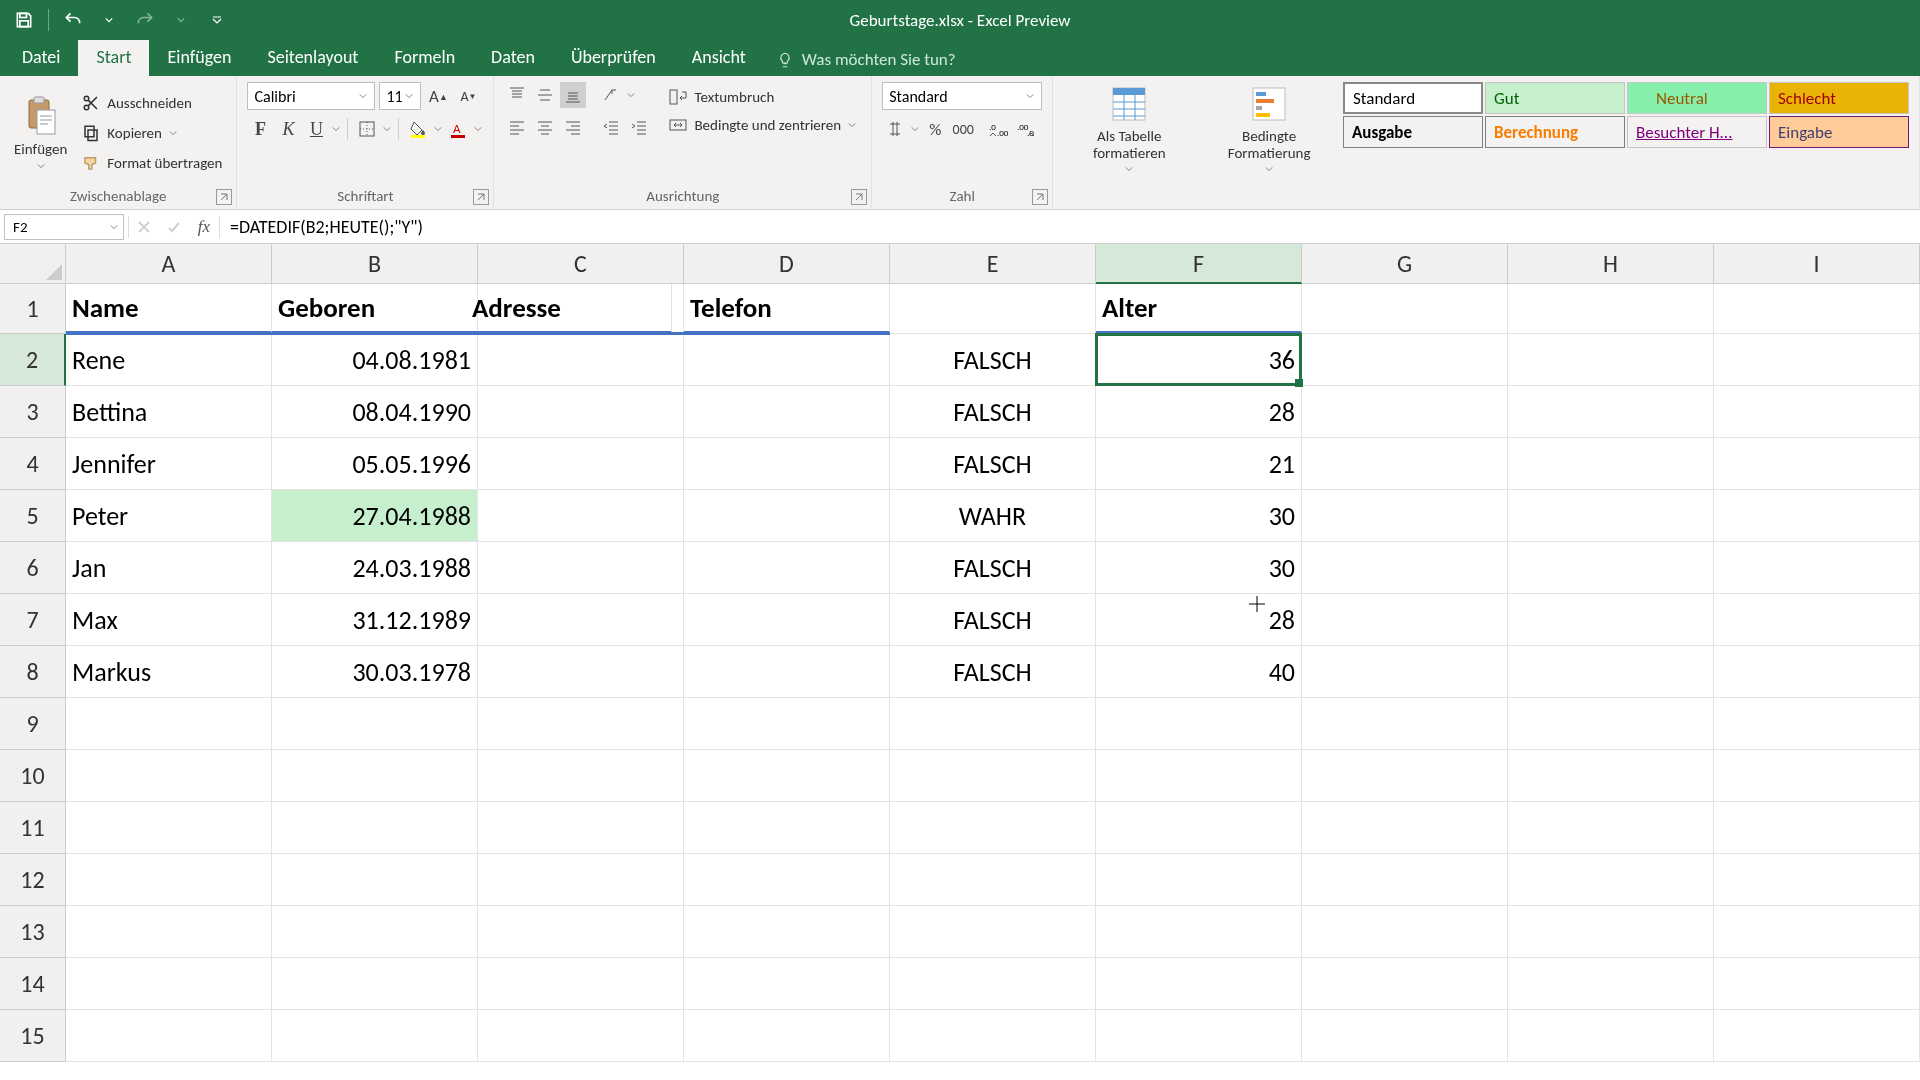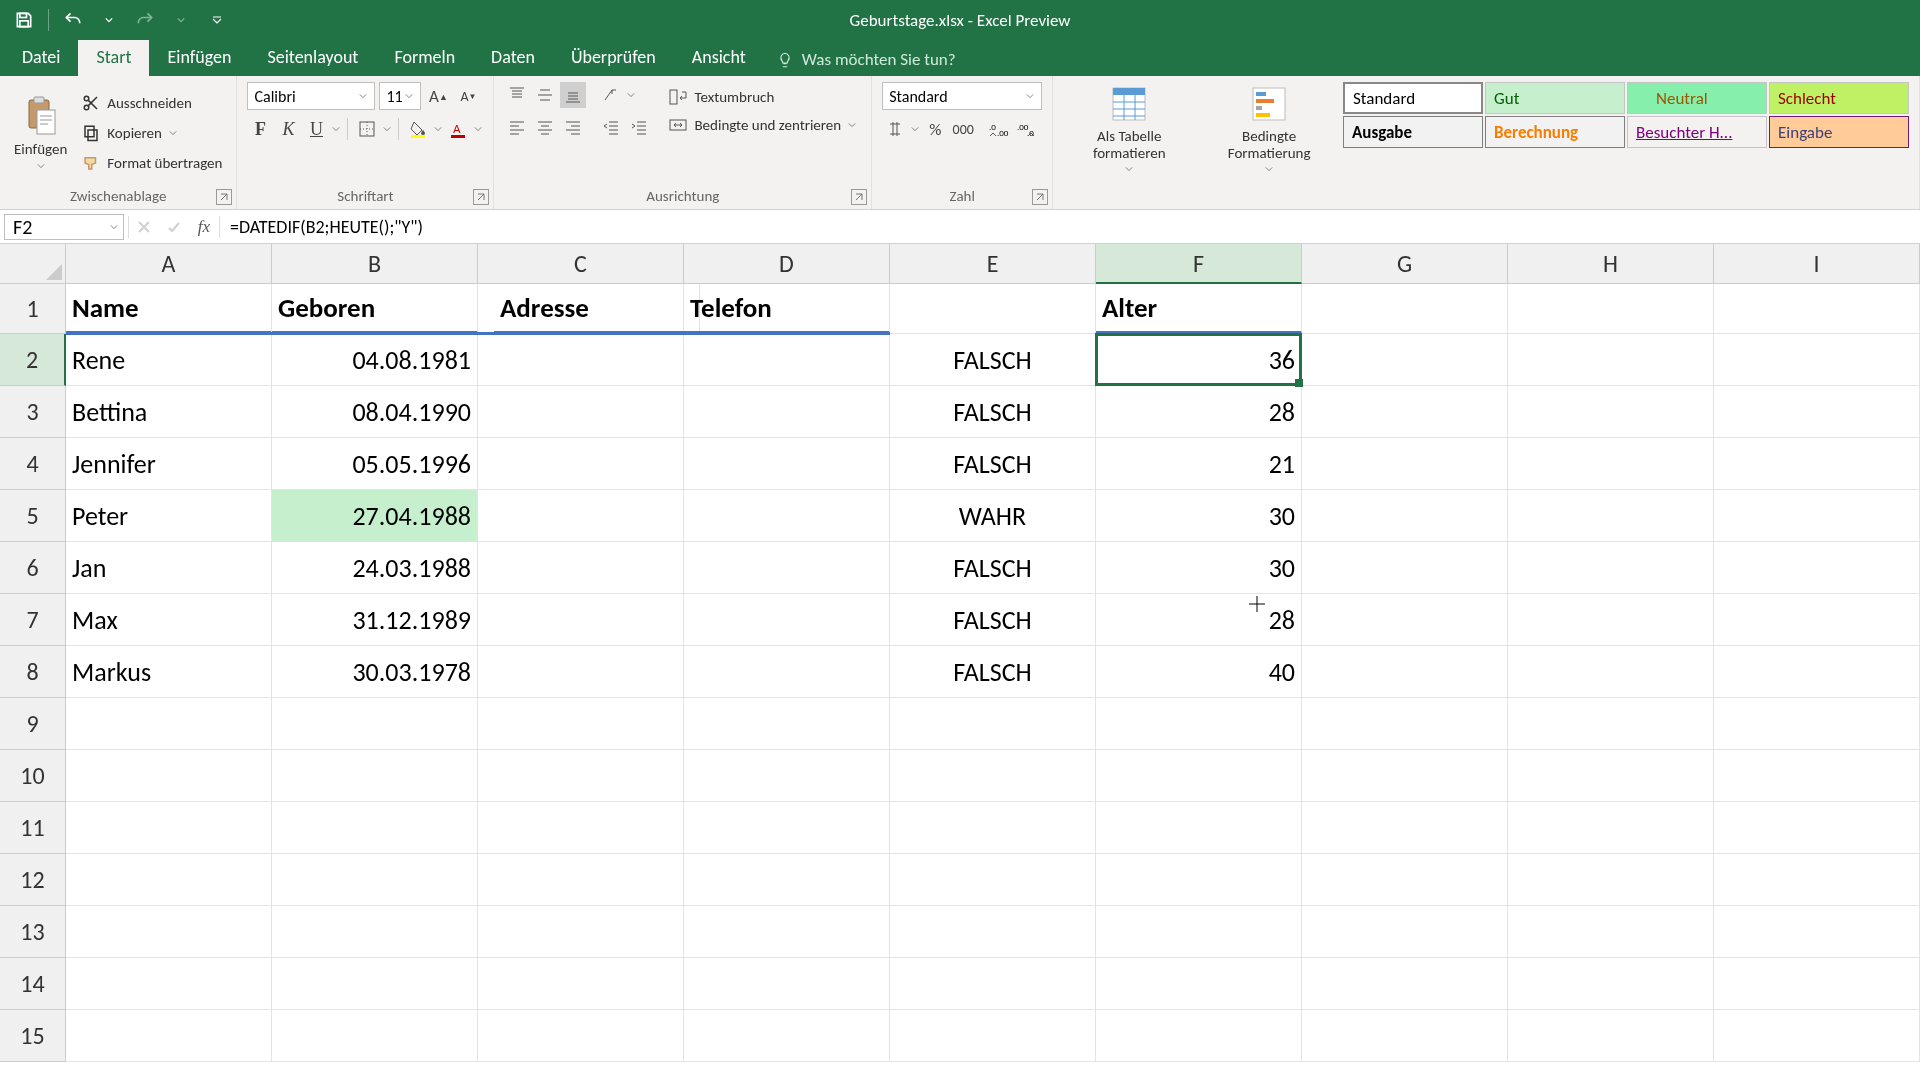--- a/index.html
+++ b/index.html
@@ -43,29 +43,29 @@
 
   .tiny-btn { width:26px; height:26px; display:flex; align-items:center; justify-content:center; color:#444;}
   .tiny-btn.bold{font-weight:bold;font-family:'Times New Roman';font-size:18px;}
   .tiny-btn.italic{font-style:italic;font-family:'Times New Roman';font-size:18px;}
   .tiny-btn.underline{text-decoration:underline;font-family:'Times New Roman';font-size:18px;}
 
   .style-cell{ width:140px; height:32px; border:1px solid #c5c5c5; display:flex; align-items:center; padding:0 8px; font-size:17px;}
   .style-cell.standard-sel{ border:2px solid #888; background:#fff;}
   .style-cell.gut{ background:#c6efce; color:#006100;}
   .style-cell.neutral{ background:#86efac; color:#9c5700;padding-left:28px;}
-  .style-cell.schlecht{ background:#bef264; color:#9c0006;}
+  .style-cell.schlecht{ background:#eab308; color:#9c0006;}
   .style-cell.ausgabe{ background:#f2f2f2; border:1px solid #7f7f7f; font-weight:bold;}
   .style-cell.berechnung{ background:#f2f2f2; border:1px solid #7f7f7f; color:#fa7d00; font-weight:bold;}
   .style-cell.besuchter{ color:#800080; text-decoration:underline;}
   .style-cell.eingabe{ background:#ffcc99; border:1px solid #701a75; color:#3f3f76;}
 
   
   .formula-bar { display:flex; align-items:center; height:34px; border-bottom:1px solid #d0d0d0; background:#fff;}
-  .name-box { width:120px; border:1px solid #bfbfbf; margin:3px 4px; height:26px; display:flex; align-items:center; padding:0 8px; font-size:20px; background:#fff; position:relative;}
+  .name-box { width:120px; border:1px solid #bfbfbf; margin:3px 4px; height:26px; display:flex; align-items:center; padding:0 8px; font-size:15px; background:#fff; position:relative;}
   .name-box .dd{position:absolute; right:4px;}
   .fb-btn { width:30px; height:26px; display:flex; align-items:center; justify-content:center; color:#888;}
   .fb-btn.disabled{opacity:.45;}
   .fx { font-style:italic; font-family:'Times New Roman'; font-size:17px; color:#555;}
   .formula-input { flex:1; padding:0 10px; font-size:18px; height:26px; display:flex; align-items:center;}
 
   
   .grid { position:relative; user-select:none;}
   .corner { position:absolute; left:0; top:0; width:66px; height:40px; background:#f0f0f0; border-right:1px solid #ccc; border-bottom:1px solid #ccc; display:flex; align-items:flex-end; justify-content:flex-end; padding:3px;}
   .corner svg{width:16px;height:16px;}
@@ -666,21 +666,21 @@
       <div class="cell " style="left: 206px; top: 726px; width: 206px; height: 52px;"></div>
       <div class="cell " style="left: 412px; top: 726px; width: 206px; height: 52px;"></div>
       <div class="cell " style="left: 618px; top: 726px; width: 206px; height: 52px;"></div>
       <div class="cell " style="left: 824px; top: 726px; width: 206px; height: 52px;"></div>
       <div class="cell " style="left: 1030px; top: 726px; width: 206px; height: 52px;"></div>
       <div class="cell " style="left: 1236px; top: 726px; width: 206px; height: 52px;"></div>
       <div class="cell " style="left: 1442px; top: 726px; width: 206px; height: 52px;"></div>
       <div class="cell " style="left: 1648px; top: 726px; width: 206px; height: 52px;"></div>
       <div class="cell header-row" style="left: 0px; top: 0px; width: 206px; height: 50px;">Name</div>
       <div class="cell header-row" style="left: 206px; top: 0px; width: 206px; height: 50px;">Geboren</div>
-      <div class="cell header-row" style="left: 428px; top: 0px; width: 206px; height: 50px;">Adresse</div>
+      <div class="cell header-row" style="left: 400px; top: 0px; width: 206px; height: 50px;">Adresse</div>
       <div class="cell header-row" style="left: 618px; top: 0px; width: 206px; height: 50px;">Telefon</div>
       <div class="cell header-row" style="left: 1030px; top: 0px; width: 206px; height: 50px;">Alter</div>
       <div class="cell " style="left: 0px; top: 50px; width: 206px; height: 52px;">Rene</div>
       <div class="cell right" style="left: 206px; top: 50px; width: 206px; height: 52px;">04.08.1981</div>
       <div class="cell center" style="left: 824px; top: 50px; width: 206px; height: 52px;">FALSCH</div>
       <div class="cell right" style="left: 1030px; top: 50px; width: 206px; height: 52px;">36</div>
       <div class="cell " style="left: 0px; top: 102px; width: 206px; height: 52px;">Bettina</div>
       <div class="cell right" style="left: 206px; top: 102px; width: 206px; height: 52px;">08.04.1990</div>
       <div class="cell center" style="left: 824px; top: 102px; width: 206px; height: 52px;">FALSCH</div>
       <div class="cell right" style="left: 1030px; top: 102px; width: 206px; height: 52px;">28</div>

